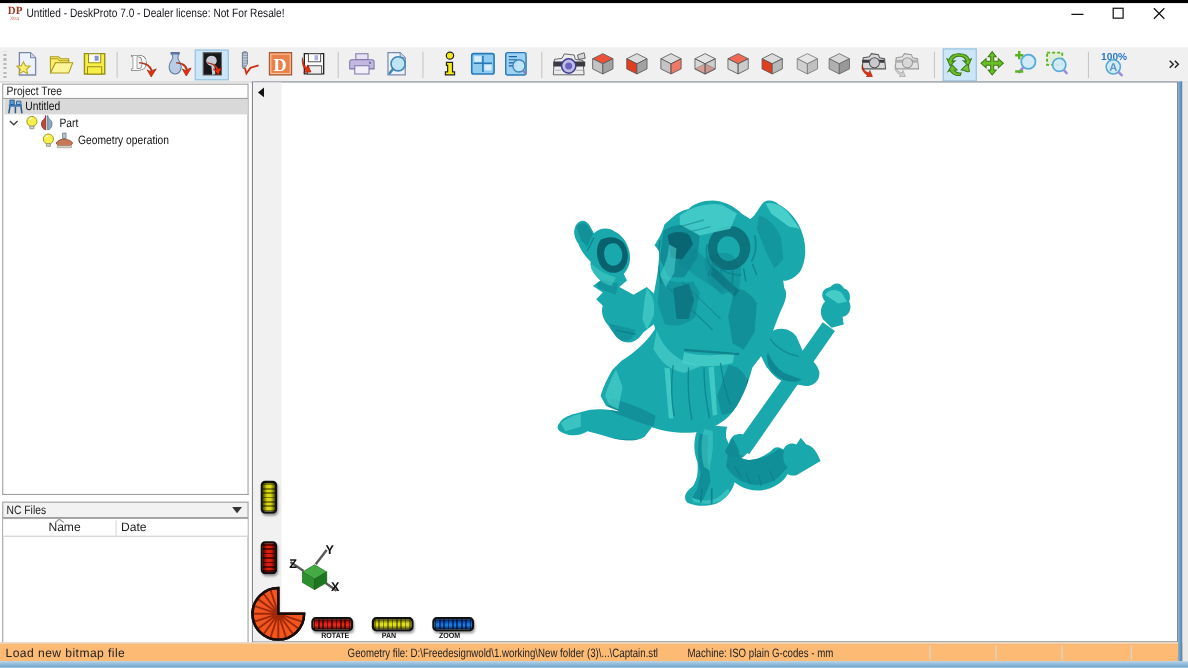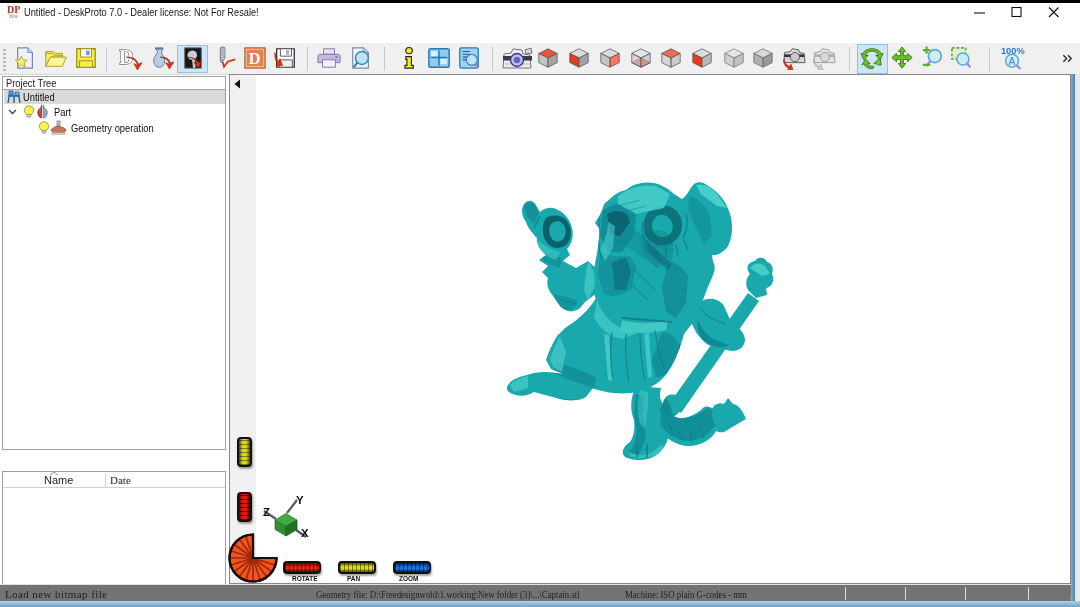--- a/index.html
+++ b/index.html
@@ -21,21 +21,21 @@
 #ptree-head { left:2px; top:76px; width:224px; height:14px; border:1px solid #a0a0a0; background:#fdfdfd; font-size:11px; color:#222; padding-left:3px; line-height:13px; }
 #tree-box { left:2px; top:89px; width:224px; height:361px; border:1px solid #a0a0a0; border-top:none; background:#fff; }
 #ncf-drop { left:2px; top:456px; width:224px; height:15px; border:1px solid #a0a0a0; background:#f2f2f2; font-size:11px; color:#222; padding-left:3px; line-height:14px; }
 #ncf-box { left:2px; top:471px; width:224px; height:115px; border:1px solid #a0a0a0; background:#fff; }
 
 
 #viewport { left:229px; top:74px; width:842px; height:510px; border:1px solid #828790; background:#fff; }
 #vstrip { left:0px; top:0px; width:26px; height:508px; background:#f1f1f1; }
 
 
-#statusbar { left:0; top:584px; width:1080px; height:17px; background:#737373; border-top:1px solid #e2e2e2; font-size:11px; color:#222;font-family:Liberation Serif, serif; }
+#statusbar { left:0; top:584px; width:1080px; height:17px; background:#fdba74; border-top:1px solid #e2e2e2; font-size:11px; color:#222; }
 #btm-border { left:0; top:601px; width:1080px; height:6px; background:linear-gradient(#b5d2e8,#6aa1c8); }
 #right-border { left:1071px; top:74px; width:4px; height:527px; background:linear-gradient(90deg,#7fb0d4,#4e7ea8); }
 .tree-label { font-size:11px; color:#111; transform:scaleX(0.85); transform-origin:0 0; white-space:nowrap; }
 .bulb { width:12px; height:14px; }
 .vroller { position:absolute; width:15px; border-radius:4px; border:2px solid #111;
   box-shadow:1px 2px 2px rgba(0,0,0,.35); }
 .vy { background:repeating-linear-gradient(0deg,#8a8a10 0 1.5px,#e8e832 1.5px 4px),linear-gradient(90deg,#55550a,#f0f060 35%,#f0f060 65%,#55550a); background-blend-mode:multiply; }
 .vr { background:repeating-linear-gradient(0deg,#701505 0 1.5px,#e85030 1.5px 4px),linear-gradient(90deg,#5a1000,#f06040 35%,#f06040 65%,#5a1000); background-blend-mode:multiply; }
 .hroller { position:absolute; height:13px; width:38px; border-radius:4px; border:2px solid #111;
   box-shadow:1px 2px 2px rgba(0,0,0,.35); }
@@ -280,24 +280,27 @@
         <path d="M3.5 4.2c.6-1.2 1.6-1.8 2.6-1.8" stroke="#fffef0" stroke-width="1" fill="none"></path>
       </svg>
     <svg class="abs" style="left:47px; top:31px; width:17px; height:16px;" viewBox="0 0 17 16">
         <rect x="7" y="1" width="3" height="5" fill="#b8c4ce" stroke="#6a7680" stroke-width=".7"></rect>
         <path d="M1 10c2-2.5 5-4 8-3.5 3 .4 6 1.5 7 3.5l-2 2.5H3z" fill="#c87858" stroke="#8a4a2e" stroke-width=".8"></path>
         <path d="M2 12.5h13v1.8H2z" fill="#e0d8cc" stroke="#9a9488" stroke-width=".6"></path>
       </svg>
     <span class="abs tree-label" style="left:68px; top:33px;">Geometry operation</span>
   </div>
   <div id="ptree-head" class="abs"><span style="display:inline-block; transform:scaleX(0.85); transform-origin:0 0;">Project Tree</span></div>
+  <div id="ncf-drop" class="abs"><span style="display:inline-block; transform:scaleX(0.85); transform-origin:0 0;">NC Files</span><svg class="abs" style="right:5px; top:4px; width:9px; height:7px;" viewBox="0 0 9 7">
+        <path d="M0 0h9L4.5 5.5z" fill="#333"></path>
+      </svg></div>
   <div id="ncf-box" class="abs">
     <div class="abs" style="left:0; top:0; width:222px; height:16px; background:#fff; border-bottom:1px solid #d0d0d0;">
       <span class="abs" style="left:6px; top:2px; font-size:11px; color:#222;padding-left:35px;">Name</span>
-      <span class="abs" style="left:107px; top:2px; font-size:11px; color:#222;font-family:Liberation Serif, serif;">Date</span>
+      <span class="abs" style="left:107px; top:2px; font-size:11px; color:#222;">Date</span>
       <span class="abs" style="left:102px; top:1px; width:1px; height:15px; background:#d8d8d8;"></span>
       <svg class="abs" style="left:46px; top:-1px; width:10px; height:5px;" viewBox="0 0 10 5">
           <path d="M1 4l4-3 4 3" fill="none" stroke="#999" stroke-width="1"></path>
         </svg>
     </div>
   </div>
   <div id="viewport" class="abs">
     <div id="vstrip" class="abs"></div>
     <svg class="abs" style="left:4px; top:4px; width:7px; height:10px;" viewBox="0 0 7 10">
         <path d="M6 0.5v9L0.5 5z" fill="#111"></path>

